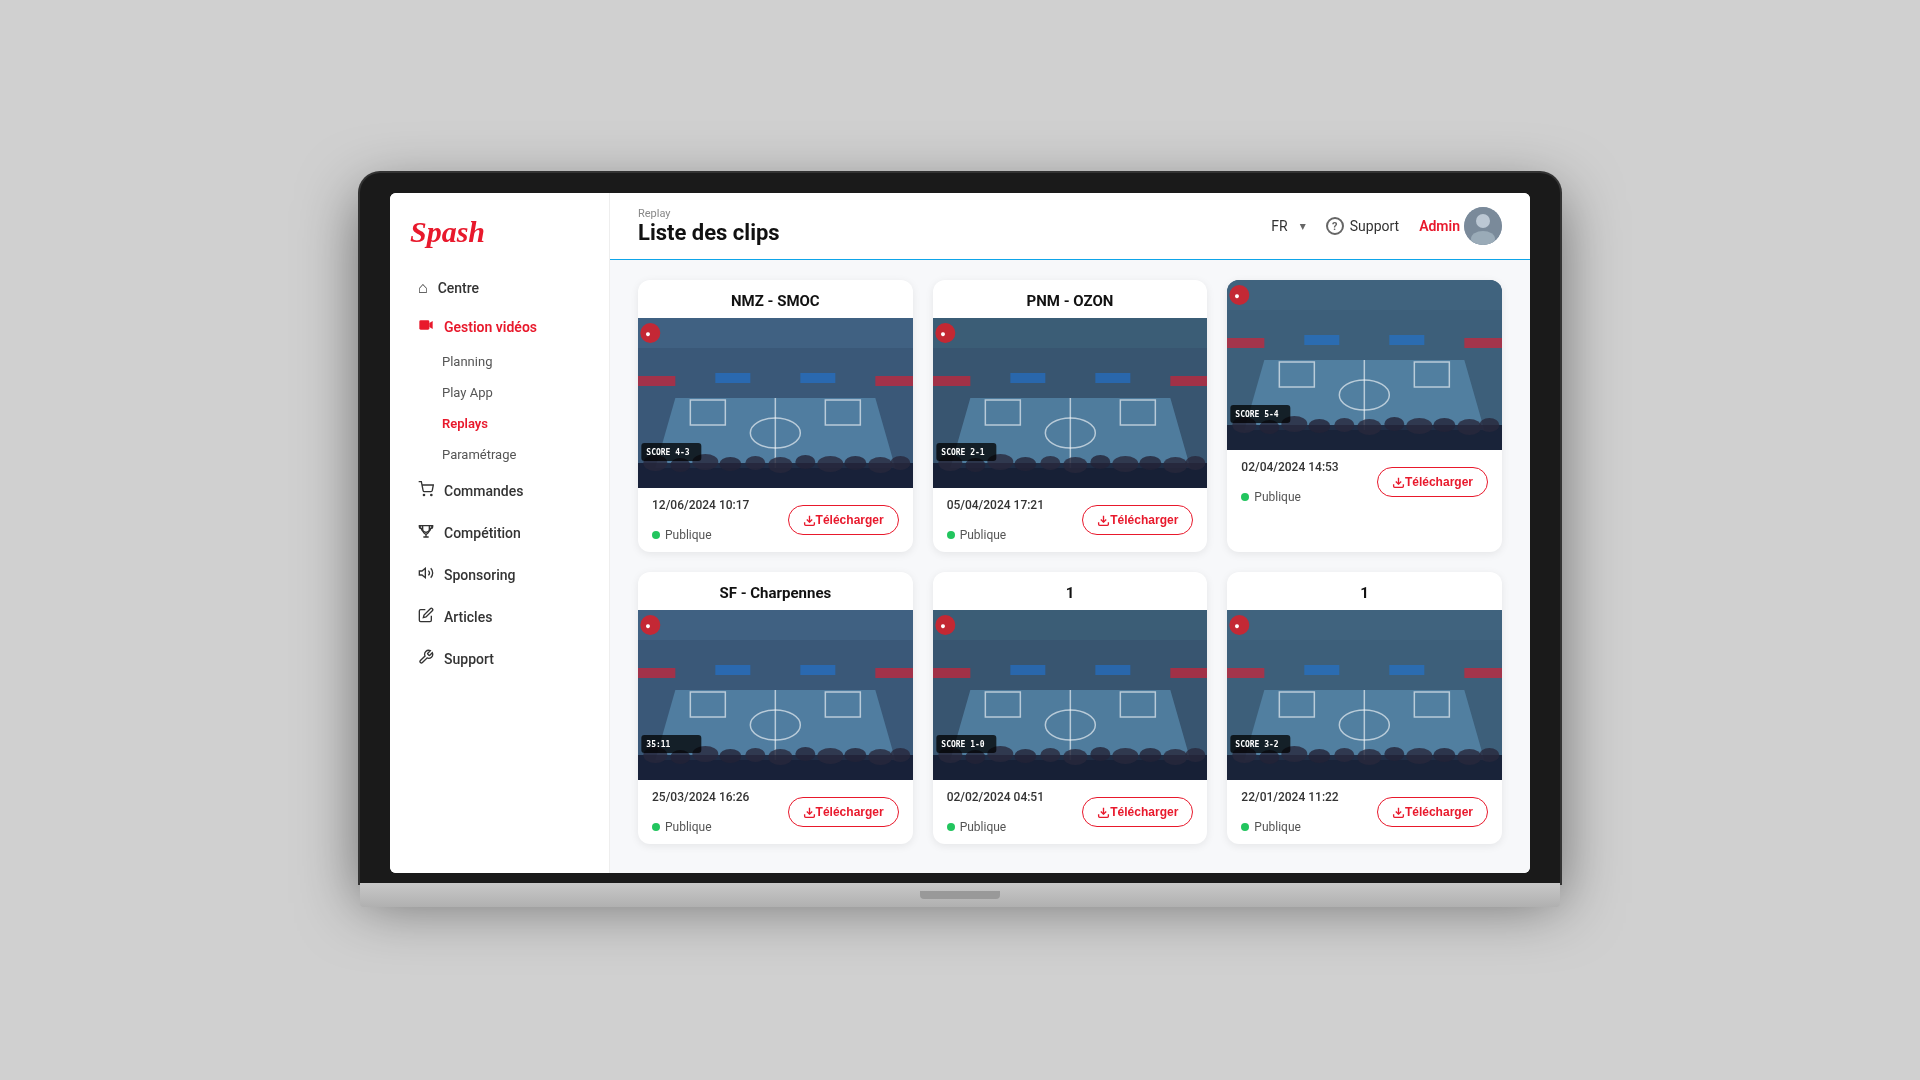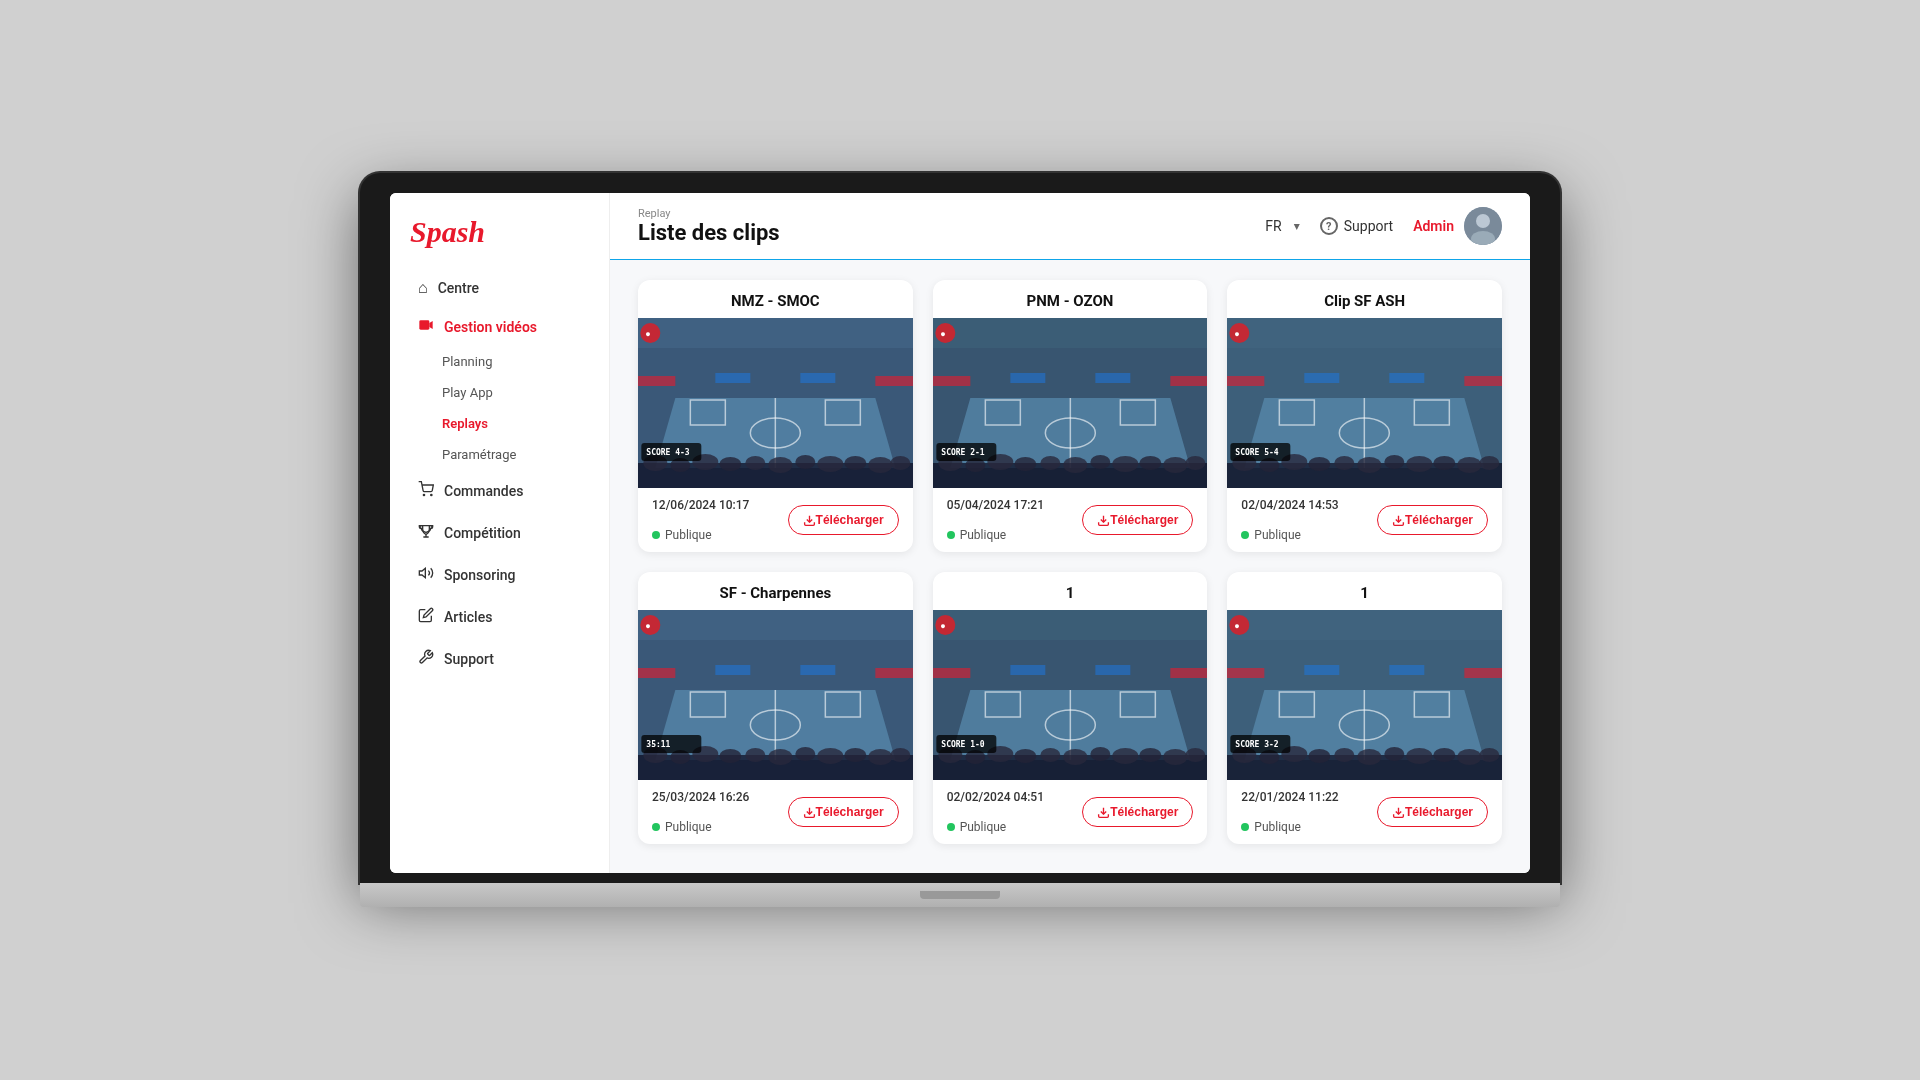--- a/index.html
+++ b/index.html
@@ -163,21 +163,21 @@
       display: flex;
       align-items: center;
       justify-content: center;
       font-size: 11px;
       font-weight: bold;
       color: #666;
     }
     .admin-section {
       display: flex;
       align-items: center;
-      gap: 10px;
+      gap: 4px;
     }
     .admin-label {
       font-size: 14px;
       color: #e8192c;
       font-weight: 600;
     }
     .avatar {
       width: 38px;
       height: 38px;
       border-radius: 50%;
@@ -532,21 +532,20 @@
         <svg width="13" height="13" viewBox="0 0 24 24" fill="none" stroke="#e8192c" stroke-width="2.5">
                         <path d="M21 15v4a2 2 0 01-2 2H5a2 2 0 01-2-2v-4"></path>
                         <polyline points="7 10 12 15 17 10"></polyline>
                         <line x1="12" y1="15" x2="12" y2="3"></line>
                       </svg>
         <span>Télécharger</span>
       </button>
     </div>
   </div>
                 <div class="clip-card">
-    <div class="clip-card-header">Clip SF ASH</div>
     <div class="clip-thumbnail" style="background: linear-gradient(170deg, #456a85 0%, #3d5f7a 40%, #2e4e68 100%);">
       <svg width="100%" height="100%" viewBox="0 0 280 170" preserveAspectRatio="xMidYMid slice" xmlns="http://www.w3.org/2000/svg">
 
         <rect width="280" height="170" fill="#3d5f7a"></rect>
 
         <rect x="0" y="0" width="280" height="30" fill="#456a85" opacity="0.4"></rect>
 
         <polygon points="40,80 240,80 260,150 20,150" fill="#5a8db0" opacity="0.7"></polygon>
 
         <line x1="140" y1="80" x2="140" y2="150" stroke="white" stroke-width="1.5" opacity="0.6"></line>

